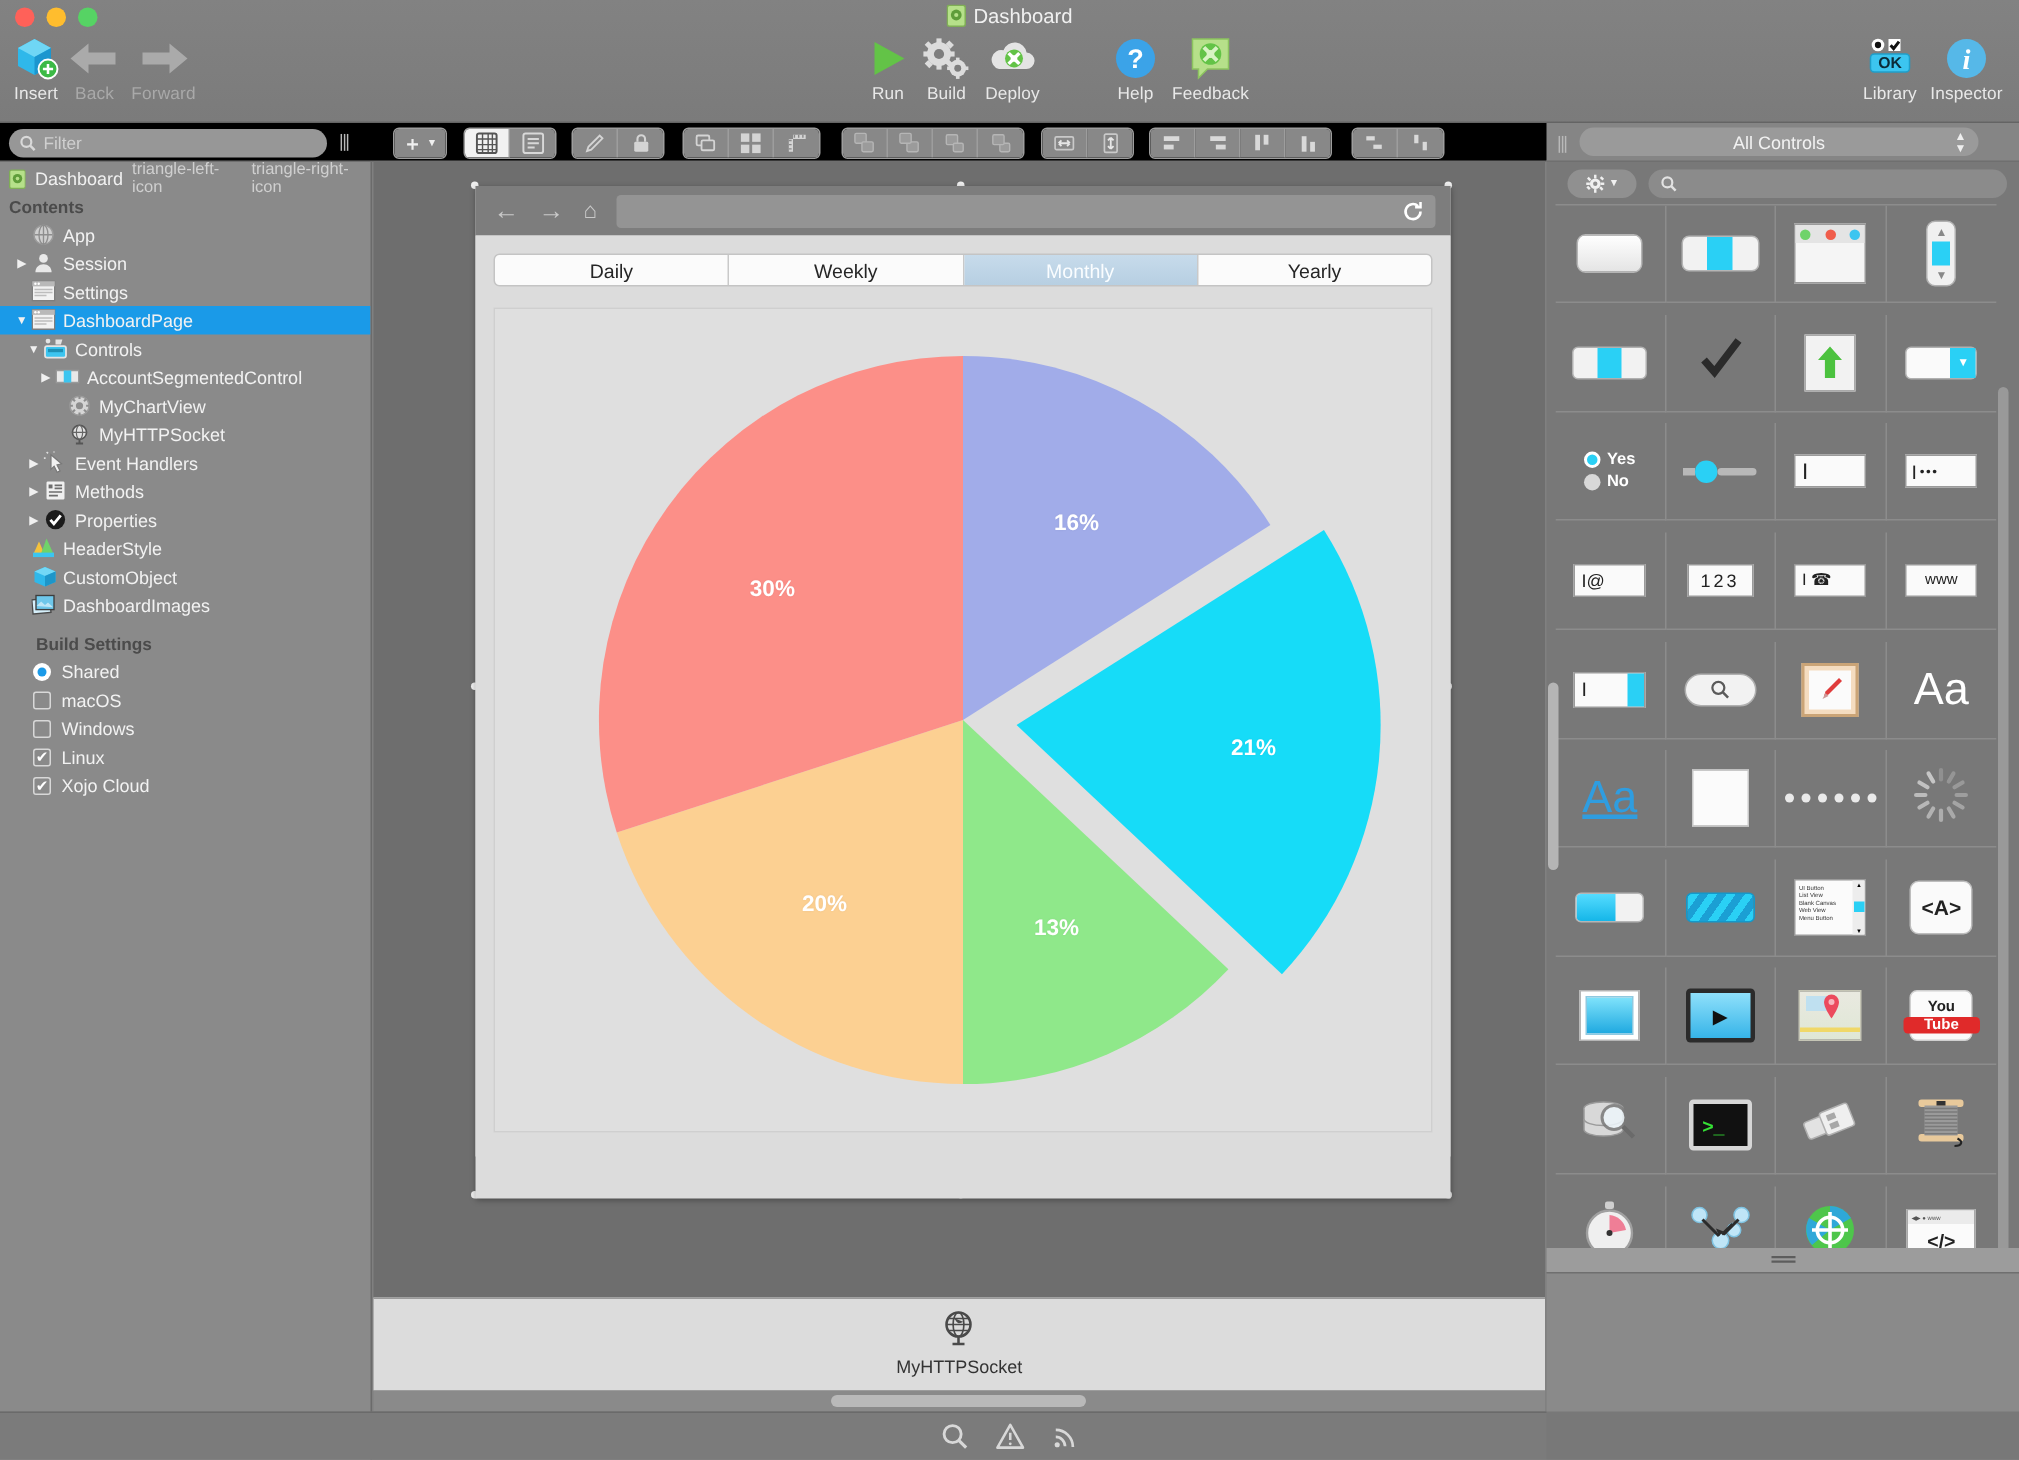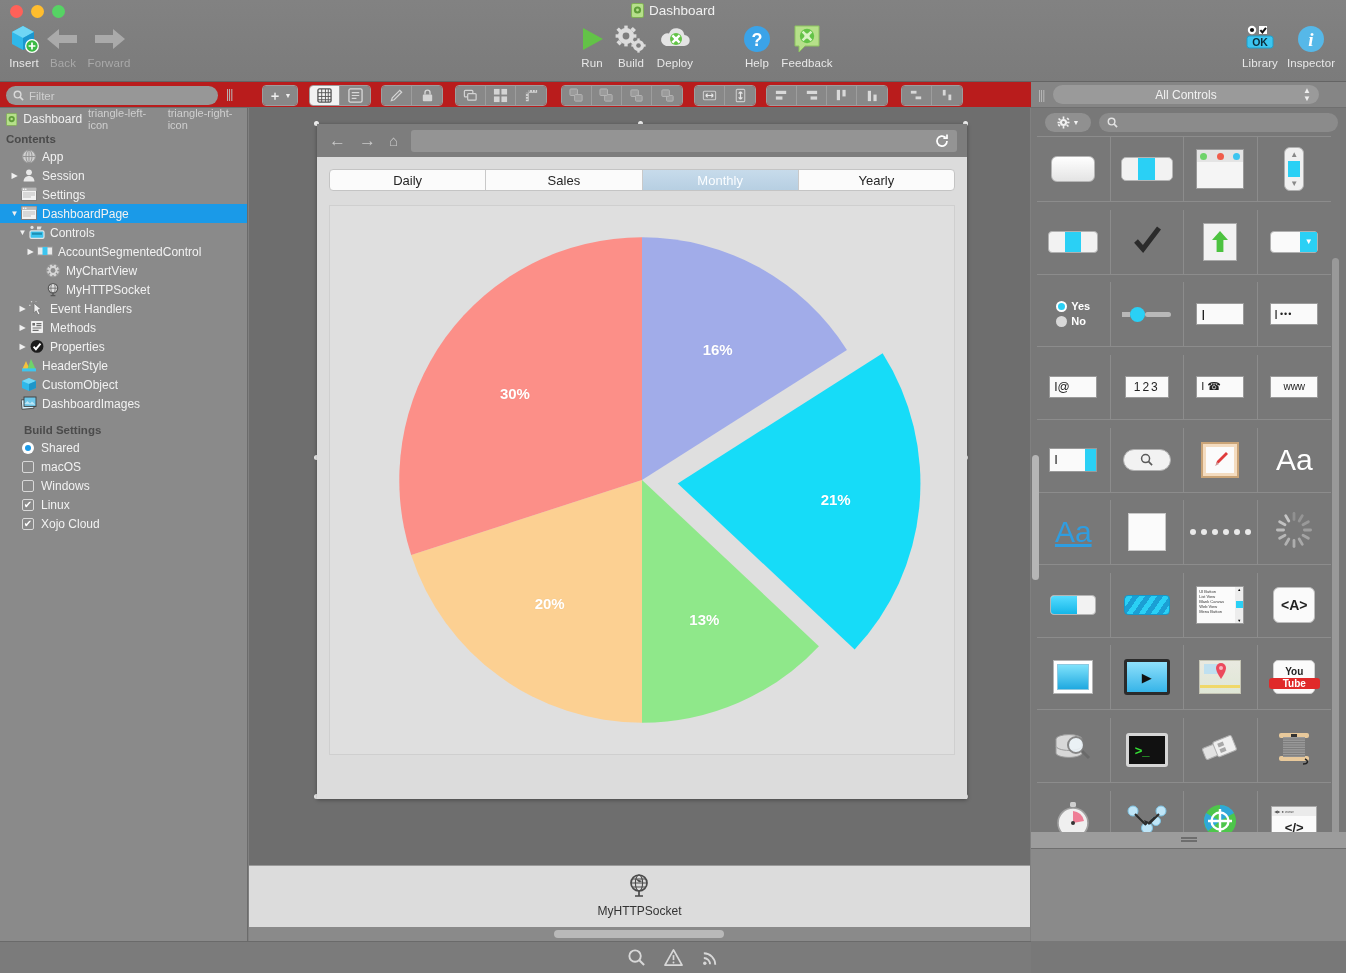--- a/index.html
+++ b/index.html
@@ -21,21 +21,21 @@
   .tb-item.dim { color:#a9a9a9; }
   .tb-ico { height:34px; display:flex; align-items:center; justify-content:center; }
 
   
   #doc-title { position:absolute; left:0; top:3px; width:1346px; text-align:center;
     color:#f0f0f0; font-size:13.5px; display:flex; align-items:center;
     justify-content:center; gap:5px; }
 
   
   #toolbar2 { position:absolute; left:0; top:82px; width:1346px; height:26px;
-    background:#b91c1c; border-bottom:1px solid #6f6f6f; }
+    background:#000000; border-bottom:1px solid #6f6f6f; }
   .filter-box { position:absolute; left:6px; top:4px; width:212px; height:19px;
     background:#979797; border-radius:10px; display:flex; align-items:center;
     padding-left:7px; gap:5px; color:#d5d5d5; font-size:11.5px; }
   .filter-box input { background:transparent; border:0; outline:0; color:#eee;
     font-size:11.5px; width:160px; font-family:"Liberation Sans",sans-serif; }
   .filter-box input::placeholder{ color:#cfcfcf; }
   .grip { color:#b9b9b9; font-size:12px; letter-spacing:-1px; }
 
   .seg-group { position:absolute; top:3px; height:21px; display:flex;
     border:1px solid #9d9d9d; border-radius:4px; overflow:hidden; }
@@ -564,21 +564,21 @@
       </div>
       <div class="row" style="padding-left: 8px;">
         <span class="tw"></span>
         <span class="ic"><svg width="16" height="14" viewBox="0 0 16 14">
             <polygon points="1,12 5,3 9,12" fill="#f5c23c"></polygon>
             <polygon points="6,12 10,1 15,12" fill="#6fd36a"></polygon>
             <rect x="1" y="10.4" width="14" height="3" fill="#3cc5f0"></rect>
           </svg></span>
         <span>HeaderStyle</span>
       </div>
-      <div class="row" style="padding-left: 8px;">
+      <div class="row" style="padding-left: 8px; text-align: right;">
         <span class="tw"></span>
         <span class="ic"><svg width="16" height="15" viewBox="0 0 16 15">
             <polygon points="1,4 8,1 15,4 15,11 8,14 1,11" fill="#2fb8ea"></polygon>
             <polygon points="1,4 8,1 15,4 8,7" fill="#72d8f6"></polygon>
             <polygon points="8,7 15,4 15,11 8,14" fill="#1e96c9"></polygon>
           </svg></span>
         <span>CustomObject</span>
       </div>
       <div class="row" style="padding-left: 8px;">
         <span class="tw"></span>
@@ -636,21 +636,21 @@
       <div id="urlbar">
         <svg width="16" height="16" viewBox="0 0 16 16">
           <path d="M13 8a5 5 0 1 1-1.6-3.6" fill="none" stroke="#fff" stroke-width="1.7"></path>
           <path d="M13 1.6V5.2H9.4" fill="none" stroke="#fff" stroke-width="1.7"></path>
         </svg>
       </div>
     </div>
     <div id="win-body">
       <div id="segmented">
           <div class="sg">Daily</div>
-          <div class="sg">Sales</div>
+          <div class="sg">Weekly</div>
           <div class="sg on">Monthly</div>
           <div class="sg">Yearly</div>
         </div>
       <div id="chartbox" style="background: rgb(223, 223, 223);">
         <svg id="pie" width="624" height="550" viewBox="0 0 500 460">
           <g id="pieslices">
               <path d="M250 230 L250 27 A203 203 0 0 1 421.39856887690905 121.2271606192637 Z" fill="#a1ace9"></path>
               <path d="M279.8668589380924 232.82324939955544 L451.26542781500143 124.05041001881914 A203 203 0 0 1 427.8474903046389 371.7863119030792 Z" fill="#16dcf8"></path>
               <path d="M250 230 L397.9806313665465 368.9630625035238 A203 203 0 0 1 250 433 Z" fill="#8fe88a"></path>
               <path d="M250 230 L250 433 A203 203 0 0 1 56.93552719208384 292.73044985811435 Z" fill="#fcd092"></path>

